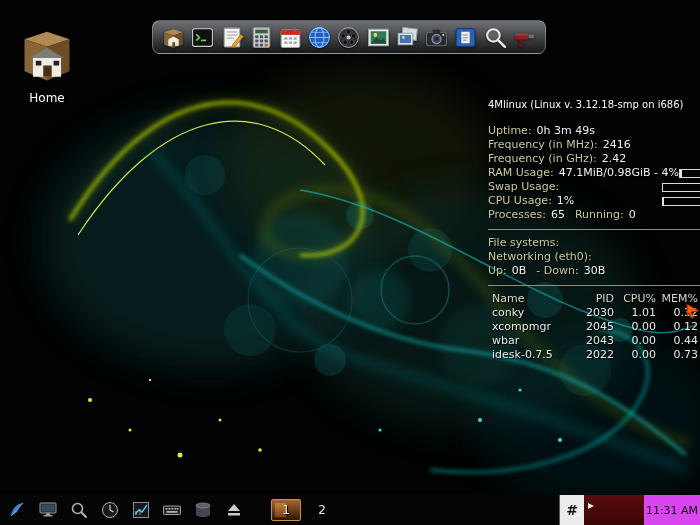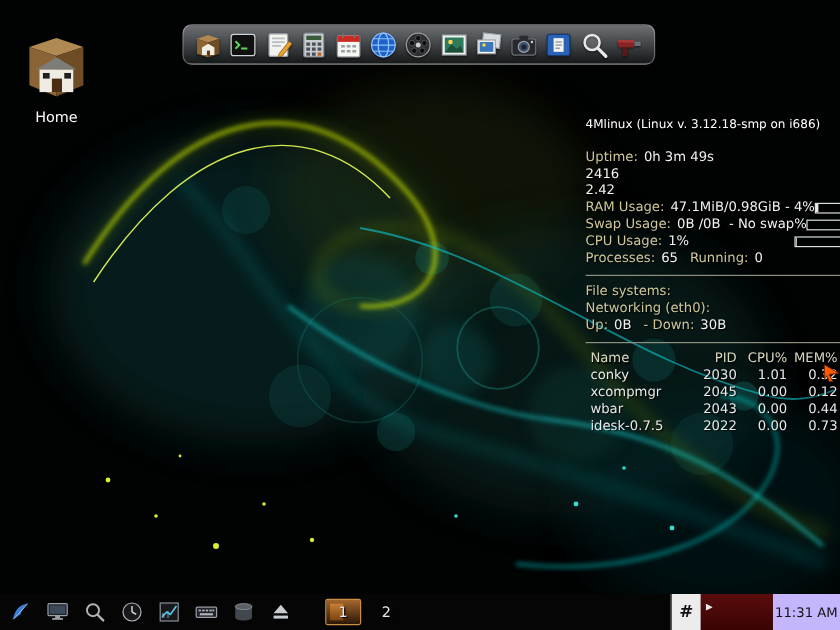--- a/index.html
+++ b/index.html
@@ -56,21 +56,21 @@
   .ws.active .ws-pane{position:absolute;left:3px;top:3px;width:11px;height:14px;
              background:linear-gradient(180deg,#c87f36,#7a4412);}
   .ws span{position:relative;z-index:1;text-shadow:1px 1px 1px #000;}
   .ws-gap{width:8px;}
   .tb-right{display:flex;align-items:stretch;height:100%;}
   .hash-btn{width:24px;background:#ececec;color:#111;display:flex;align-items:center;justify-content:center;
             font-size:14px;font-weight:bold;cursor:pointer;border-left:1px solid #555;}
   .tray-red{width:60px;background:linear-gradient(180deg,#5a0c0c,#3a0404);position:relative;}
   .tray-red::before{content:"";position:absolute;left:4px;top:8px;width:6px;height:6px;
             background:#e8e8e8;clip-path:polygon(0 0,100% 50%,0 100%);}
-  .clock{width:56px;background:#c4b5fd;color:#111;font-size:11px;display:flex;
+  .clock{width:56px;background:#d946ef;color:#111;font-size:11px;display:flex;
          align-items:center;justify-content:center;}
 </style>
 </head>
 <body>
 
 <div class="screen">
 
   <svg class="bg" width="700" height="525" viewBox="0 0 700 525">
     <defs>
       <filter id="b18" x="-50%" y="-50%" width="200%" height="200%">
@@ -297,24 +297,24 @@
         <rect x="37" y="35" width="6" height="5" fill="#202020"></rect>
       </svg>
     </span>
     <div class="icon-label">Home</div>
   </div>
 
   <div class="conky">
     <div class="conky-title">4Mlinux (Linux v. 3.12.18-smp on i686)</div>
 
     <div class="c-line"><span class="c-label">Uptime:</span><span class="c-val">0h 3m 49s</span></div>
-    <div class="c-line"><span class="c-val">2416</span></div>
-    <div class="c-line"><span class="c-val">2.42</span></div>
+    <div class="c-line"><span class="c-label">Frequency (in MHz):</span><span class="c-val">2416</span></div>
+    <div class="c-line"><span class="c-label">Frequency (in GHz):</span><span class="c-val">2.42</span></div>
     <div class="c-line"><span class="c-label">RAM Usage:</span><span class="c-val">47.1MiB/0.98GiB - 4%</span><span class="c-bar"><span class="c-bar-fill" style="width: 4%;"></span></span></div>
-    <div class="c-line"><span class="c-label">Swap Usage:</span><span class="c-val">0B /0B  - No swap%</span><span class="c-bar"><span class="c-bar-fill" style="width: 0%;"></span></span></div>
+    <div class="c-line"><span class="c-label">Swap Usage:</span><span class="c-bar"><span class="c-bar-fill" style="width: 0%;"></span></span></div>
     <div class="c-line"><span class="c-label">CPU Usage:</span><span class="c-val">1%</span><span class="c-bar"><span class="c-bar-fill" style="width: 1%;"></span></span></div>
     <div class="c-line"><span class="c-label">Processes:</span><span class="c-val">65</span><span class="c-label2">Running:</span><span class="c-val">0</span></div>
 
     <div class="c-hr"></div>
 
     <div class="c-line"><span class="c-label">File systems:</span></div>
     <div class="c-line"><span class="c-label">Networking (eth0):</span></div>
     <div class="c-line"><span class="c-label">Up:</span><span class="c-val">0B</span><span class="c-label2">- Down:</span><span class="c-val">30B</span></div>
 
     <div class="c-hr"></div>

